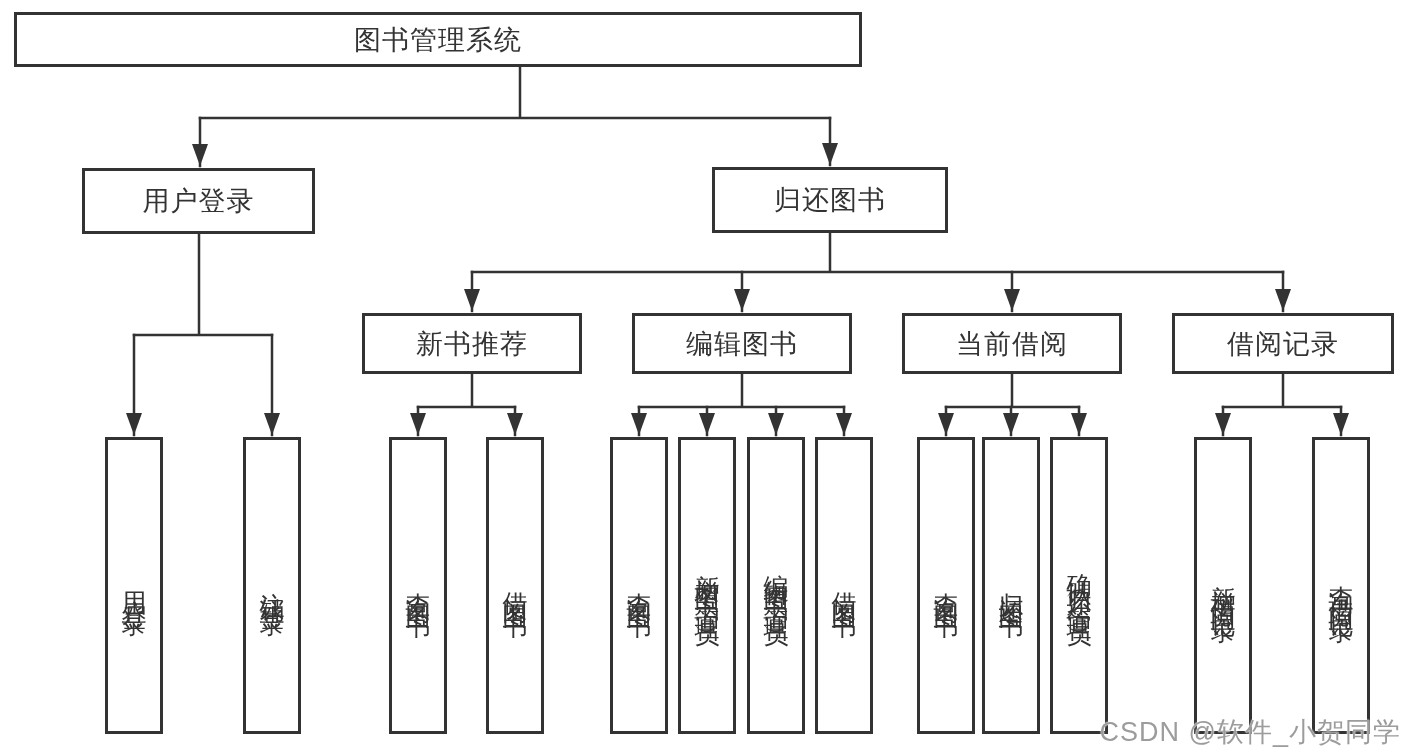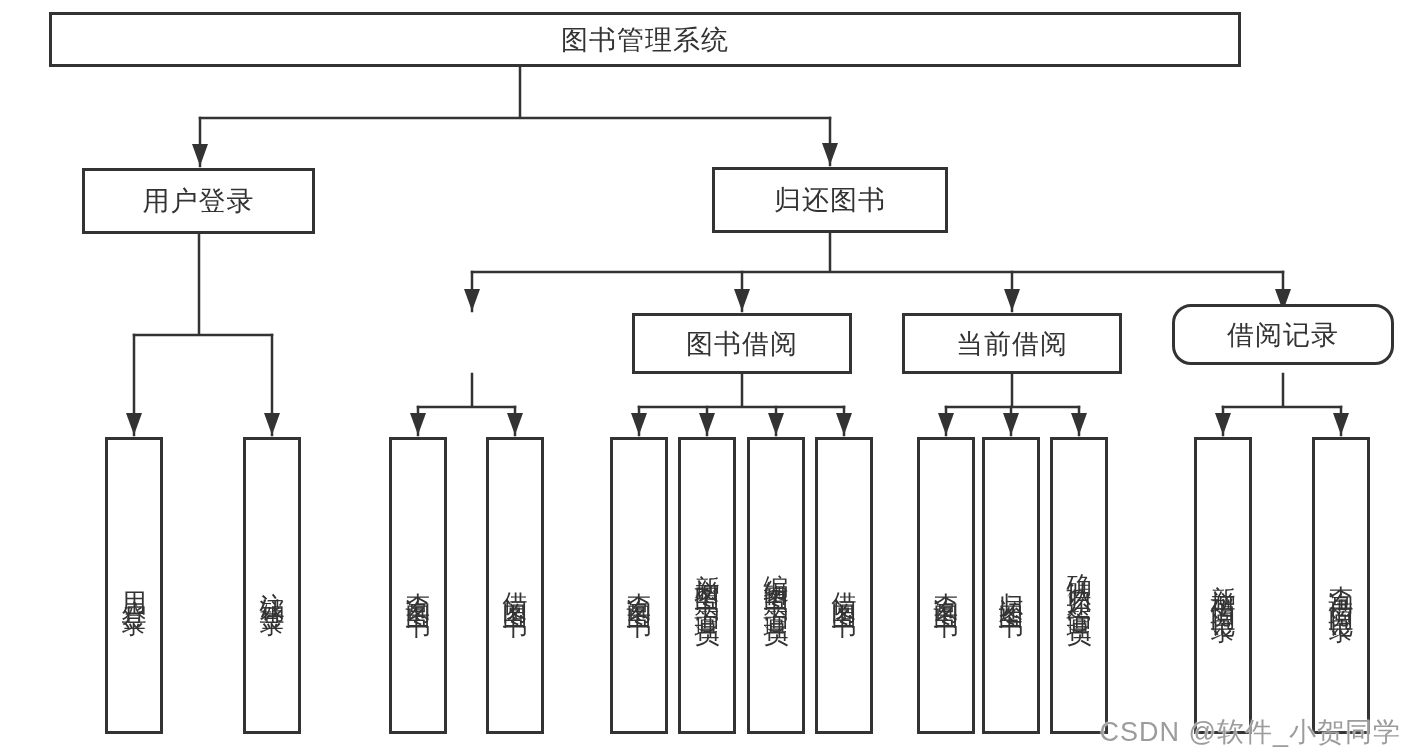--- a/index.html
+++ b/index.html
@@ -70,38 +70,41 @@
       <path d="M946,407 V435" marker-end="url(#arw)"></path>
       <path d="M1011,407 V435" marker-end="url(#arw)"></path>
       <path d="M1079,407 V435" marker-end="url(#arw)"></path>
 
       <path d="M1283,374 V407 M1223,407 H1341"></path>
       <path d="M1223,407 V435" marker-end="url(#arw)"></path>
       <path d="M1341,407 V435" marker-end="url(#arw)"></path>
     </g>
   </svg>
 
-  <div class="node h" style="left:14px; top:12px; width:1192px; height:55px;margin-left:35px;">
+  <div class="node h" style="left:14px; top:12px; width:848px; height:55px;">
     <span>图书管理系统</span>
   </div>
 
   <div class="node h" style="left:82px; top:168px; width:233px; height:66px;">
     <span>用户登录</span>
   </div>
   <div class="node h" style="left:712px; top:167px; width:236px; height:66px;">
     <span>归还图书</span>
   </div>
 
+  <div class="node h" style="left:362px; top:313px; width:220px; height:61px;">
+    <span>新书推荐</span>
+  </div>
   <div class="node h" style="left:632px; top:313px; width:220px; height:61px;">
-    <span>图书借阅</span>
+    <span>编辑图书</span>
   </div>
   <div class="node h" style="left:902px; top:313px; width:220px; height:61px;font-family:Liberation Serif, serif;">
     <span>当前借阅</span>
   </div>
-  <div class="node h" style="left:1172px; top:304px; width:222px; height:61px;border-radius:19px;">
+  <div class="node h" style="left:1172px; top:313px; width:222px; height:61px;">
     <span>借阅记录</span>
   </div>
 
   <div class="node v" style="left:105px; top:437px; width:58px; height:297px;">
     <span>用户登录</span>
   </div>
   <div class="node v" style="left:243px; top:437px; width:58px; height:297px;">
     <span>注销登录</span>
   </div>
 

